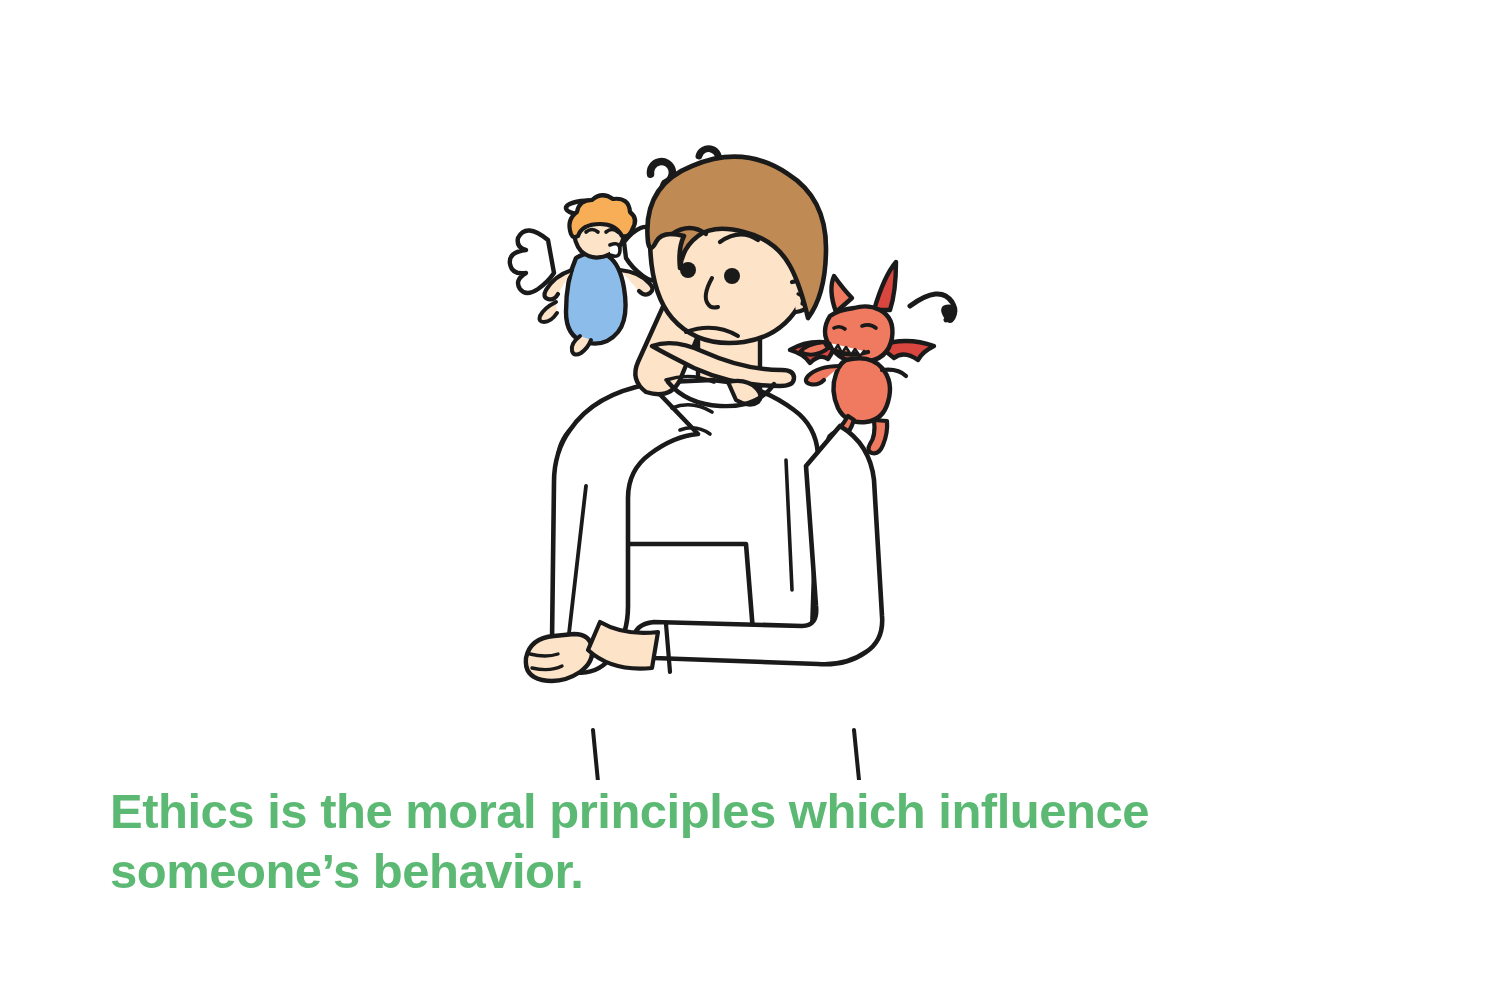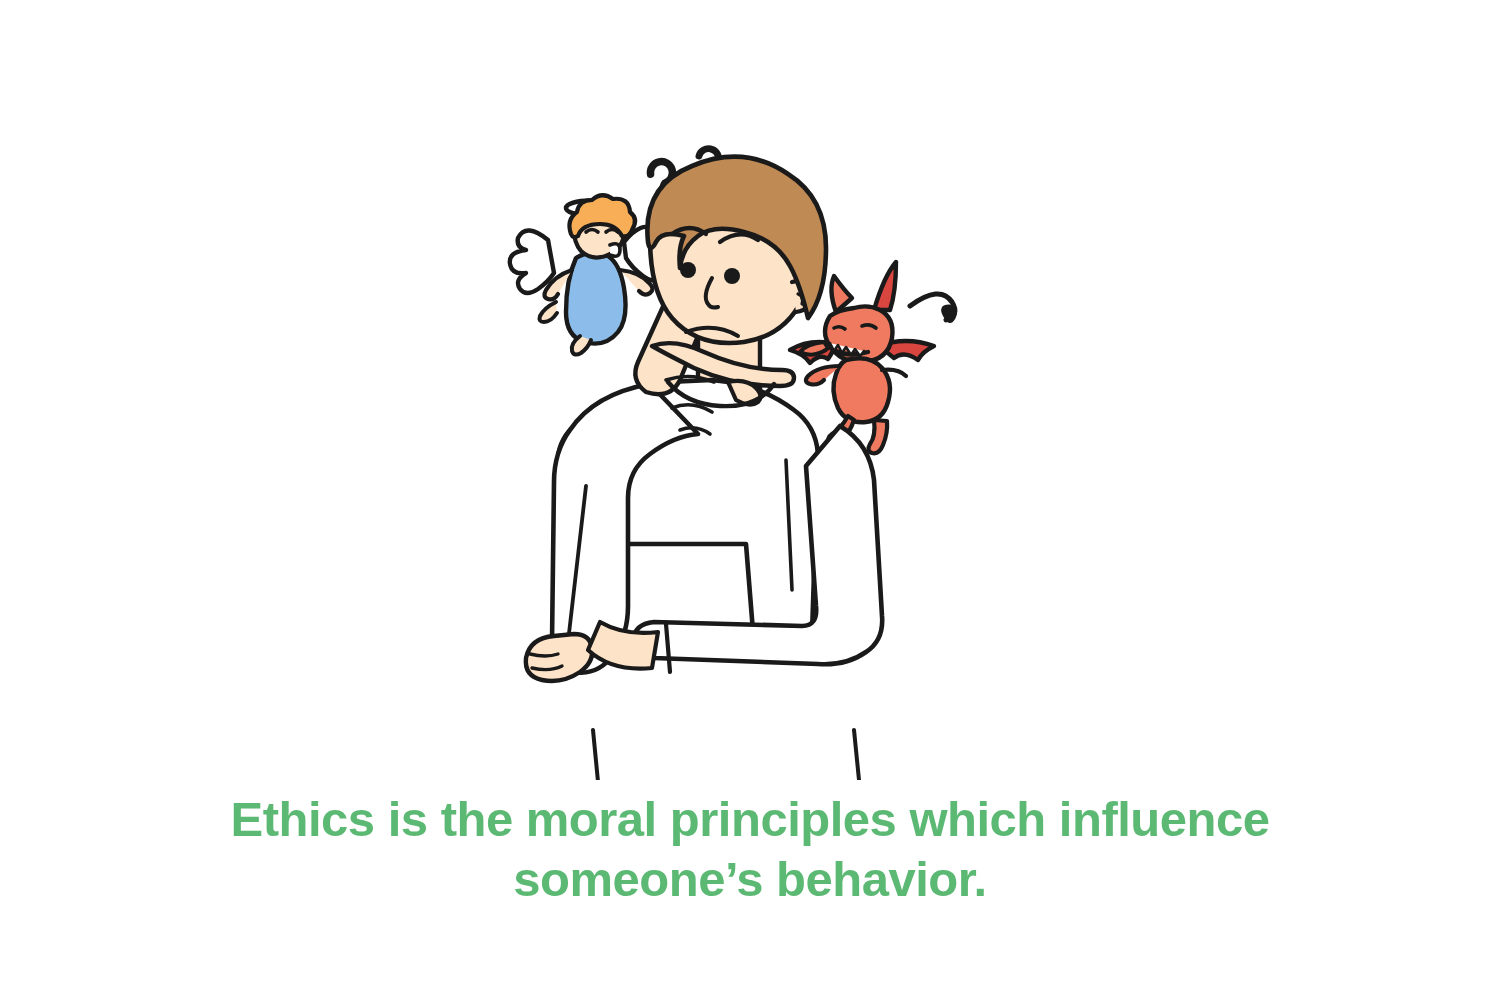--- a/index.html
+++ b/index.html
@@ -28,29 +28,28 @@
   .illustration-wrap svg {
     display: block;
     width: 100%;
     height: 100%;
   }
   .caption {
     position: absolute;
     left: 110px;
     top: 782px;
     width: 1280px;
-    text-align: center;
+    text-align: left;
     font-family: "Liberation Sans", sans-serif;
     font-weight: bold;
     font-size: 49px;
     line-height: 1.22;
     letter-spacing: -0.5px;
     color: #5cb974;
     white-space: pre-wrap;
-    margin-top: 8px;
   }
 </style>
 </head>
 <body>
 
 <div class="page" style="background: rgb(255, 255, 255);">
 
   <div class="illustration-wrap">
     <svg viewBox="0 0 540 650" xmlns="http://www.w3.org/2000/svg">
       <g fill="none" stroke="#1a1a1a" stroke-width="4.2" stroke-linecap="round" stroke-linejoin="round">

